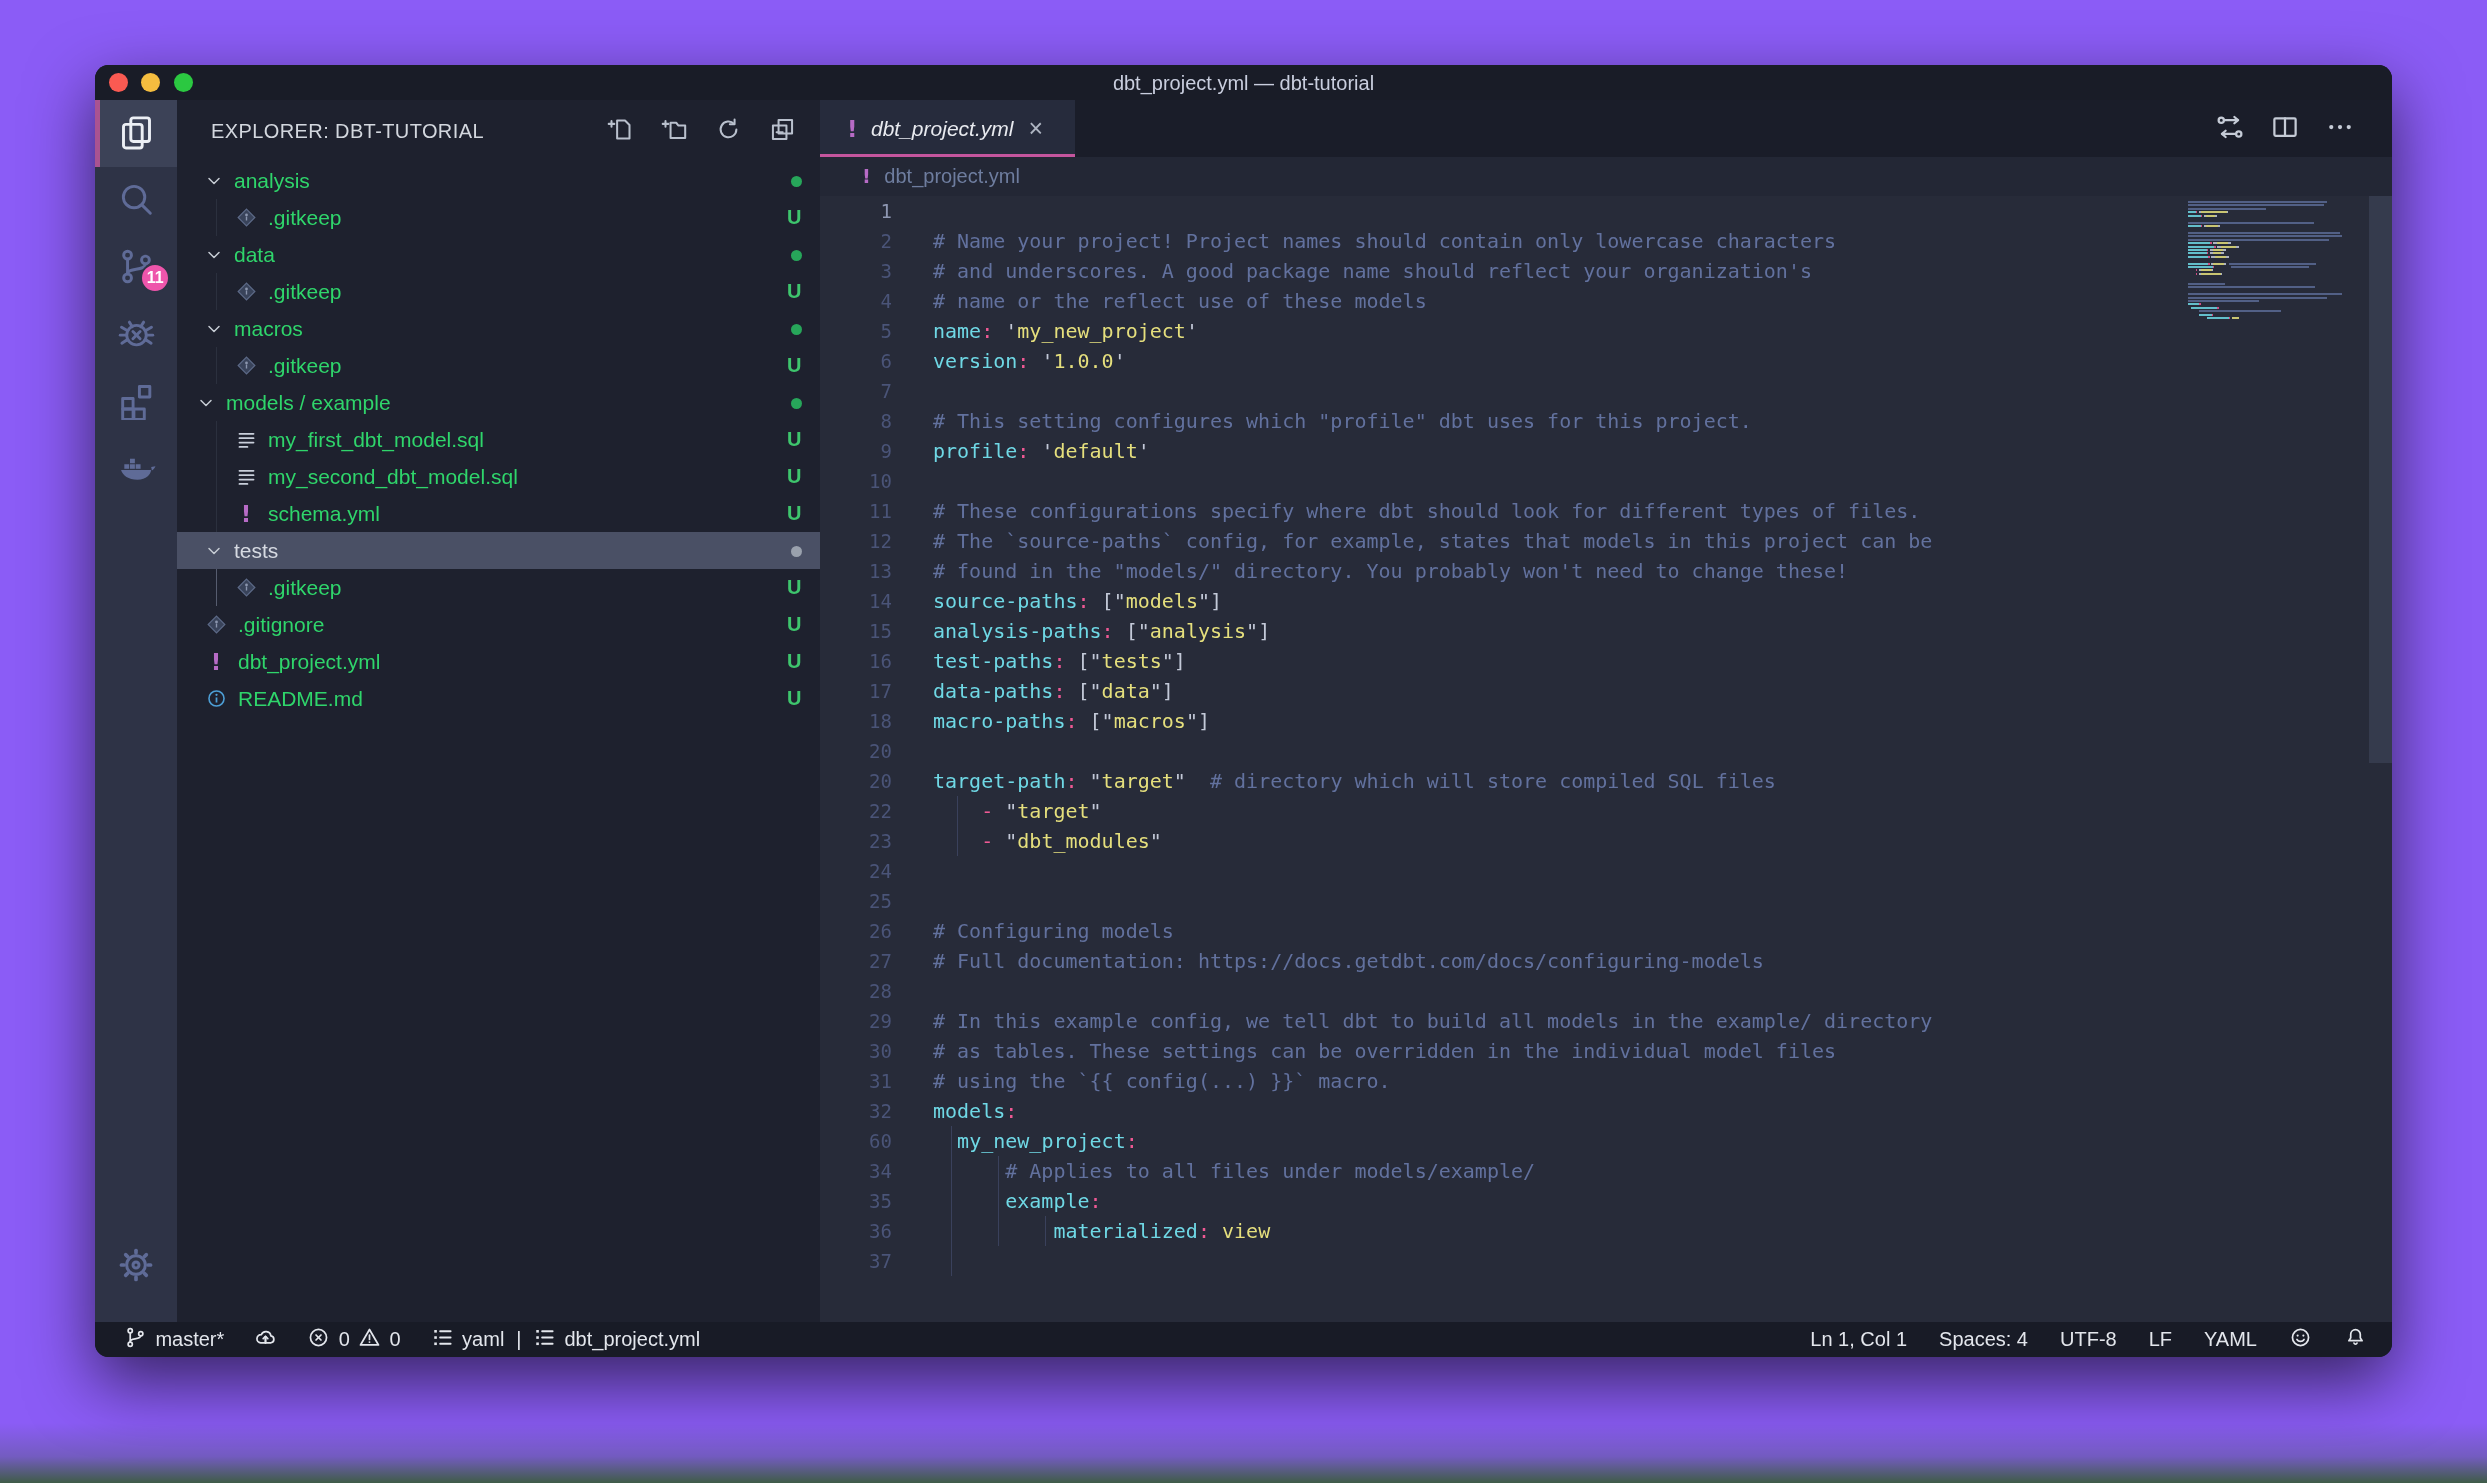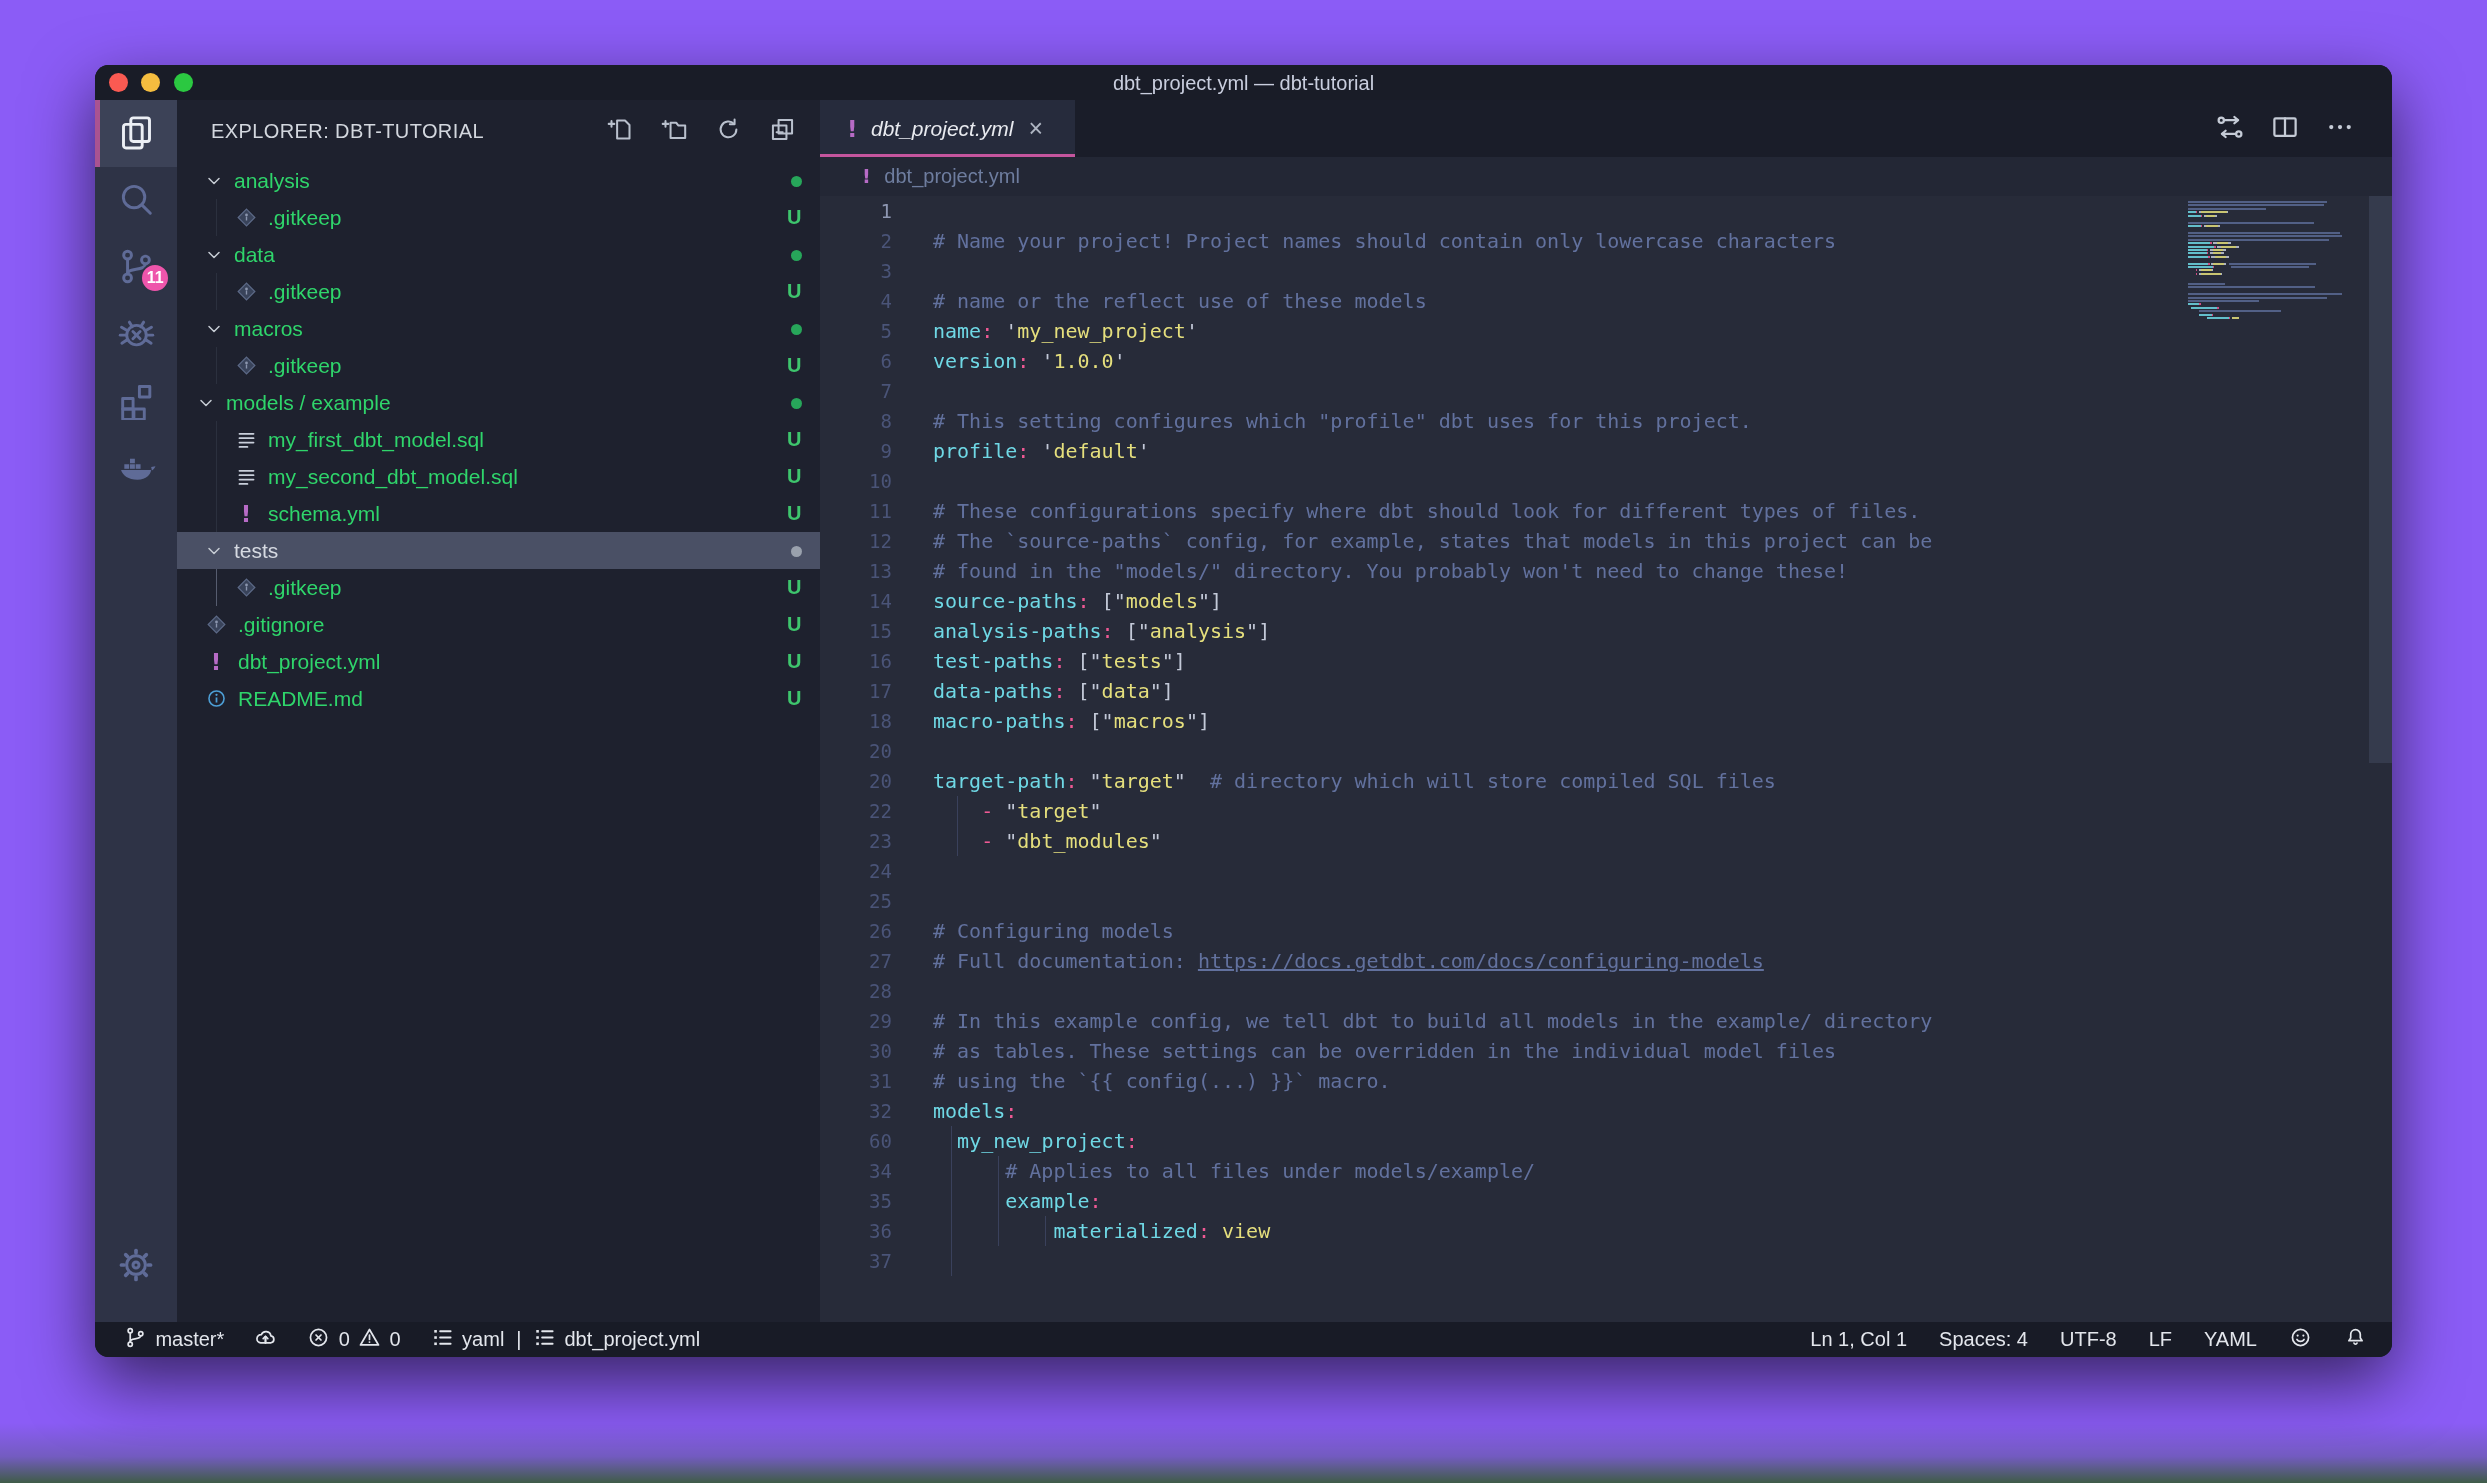--- a/index.html
+++ b/index.html
@@ -90,21 +90,21 @@
   .ln { position:absolute; left:0; top:0; width:72px; text-align:right; color:#4a5478;
     font-size:19px; }
   .ln.active { color:#8e97b2; }
   .code-text { position:absolute; left:113px; top:0; }
   .tok-c { color:#62719e; }
   .tok-k { color:#6fd8e5; }
   .tok-p { color:#ef5994; }
   .tok-s { color:#e5df7d; }
   .tok-q { color:#c3c9d8; }
   .tok-w { color:#c3c9d8; }
-  .tok-u { color:#62719e; text-decoration:underline; }
+  .tok-u { color:#62719e; }
   .ind-guide { position:absolute; top:0; width:0.8px; height:30px; background:#3a415c; }
 
   
   #minimap { position:absolute; top:1.7px; width:162px; }
   .mm-row { position:absolute; left:0; height:2px; white-space:nowrap; }
   .mm-seg { display:inline-block; height:2px; opacity:.85; vertical-align:top; }
   #scrollbar-thumb { position:absolute; top:0; right:0; width:23px; height:567px;
     background:#353b4d; }
 
   
@@ -426,21 +426,21 @@
 
         <div id="breadcrumb">
           <span class="bc-bang">!</span>
           <span id="breadcrumb-label">dbt_project.yml</span>
         </div>
 
         <div id="code-area">
           <div id="code-lines">
               <div class="code-line"><span class="ln active">1</span><span class="code-text"></span></div>
               <div class="code-line"><span class="ln">2</span><span class="code-text"><span class="tok-c"># Name your project! Project names should contain only lowercase characters</span></span></div>
-              <div class="code-line"><span class="ln">3</span></div>
+              <div class="code-line"><span class="ln">3</span><span class="code-text"><span class="tok-c"># and underscores. A good package name should reflect your organization's</span></span></div>
               <div class="code-line"><span class="ln">4</span><span class="code-text"><span class="tok-c"># name or the reflect use of these models</span></span></div>
               <div class="code-line"><span class="ln">5</span><span class="code-text"><span class="tok-k">name</span><span class="tok-p">:</span><span class="tok-w"> </span><span class="tok-q">'</span><span class="tok-s">my_new_project</span><span class="tok-q">'</span></span></div>
               <div class="code-line"><span class="ln">6</span><span class="code-text"><span class="tok-k">version</span><span class="tok-p">:</span><span class="tok-w"> </span><span class="tok-q">'</span><span class="tok-s">1.0.0</span><span class="tok-q">'</span></span></div>
               <div class="code-line"><span class="ln">7</span><span class="code-text"></span></div>
               <div class="code-line"><span class="ln">8</span><span class="code-text"><span class="tok-c"># This setting configures which "profile" dbt uses for this project.</span></span></div>
               <div class="code-line"><span class="ln">9</span><span class="code-text"><span class="tok-k">profile</span><span class="tok-p">:</span><span class="tok-w"> </span><span class="tok-q">'</span><span class="tok-s">default</span><span class="tok-q">'</span></span></div>
               <div class="code-line"><span class="ln">10</span><span class="code-text"></span></div>
               <div class="code-line"><span class="ln">11</span><span class="code-text"><span class="tok-c"># These configurations specify where dbt should look for different types of files.</span></span></div>
               <div class="code-line"><span class="ln">12</span><span class="code-text"><span class="tok-c"># The `source-paths` config, for example, states that models in this project can be</span></span></div>
               <div class="code-line"><span class="ln">13</span><span class="code-text"><span class="tok-c"># found in the "models/" directory. You probably won't need to change these!</span></span></div>

